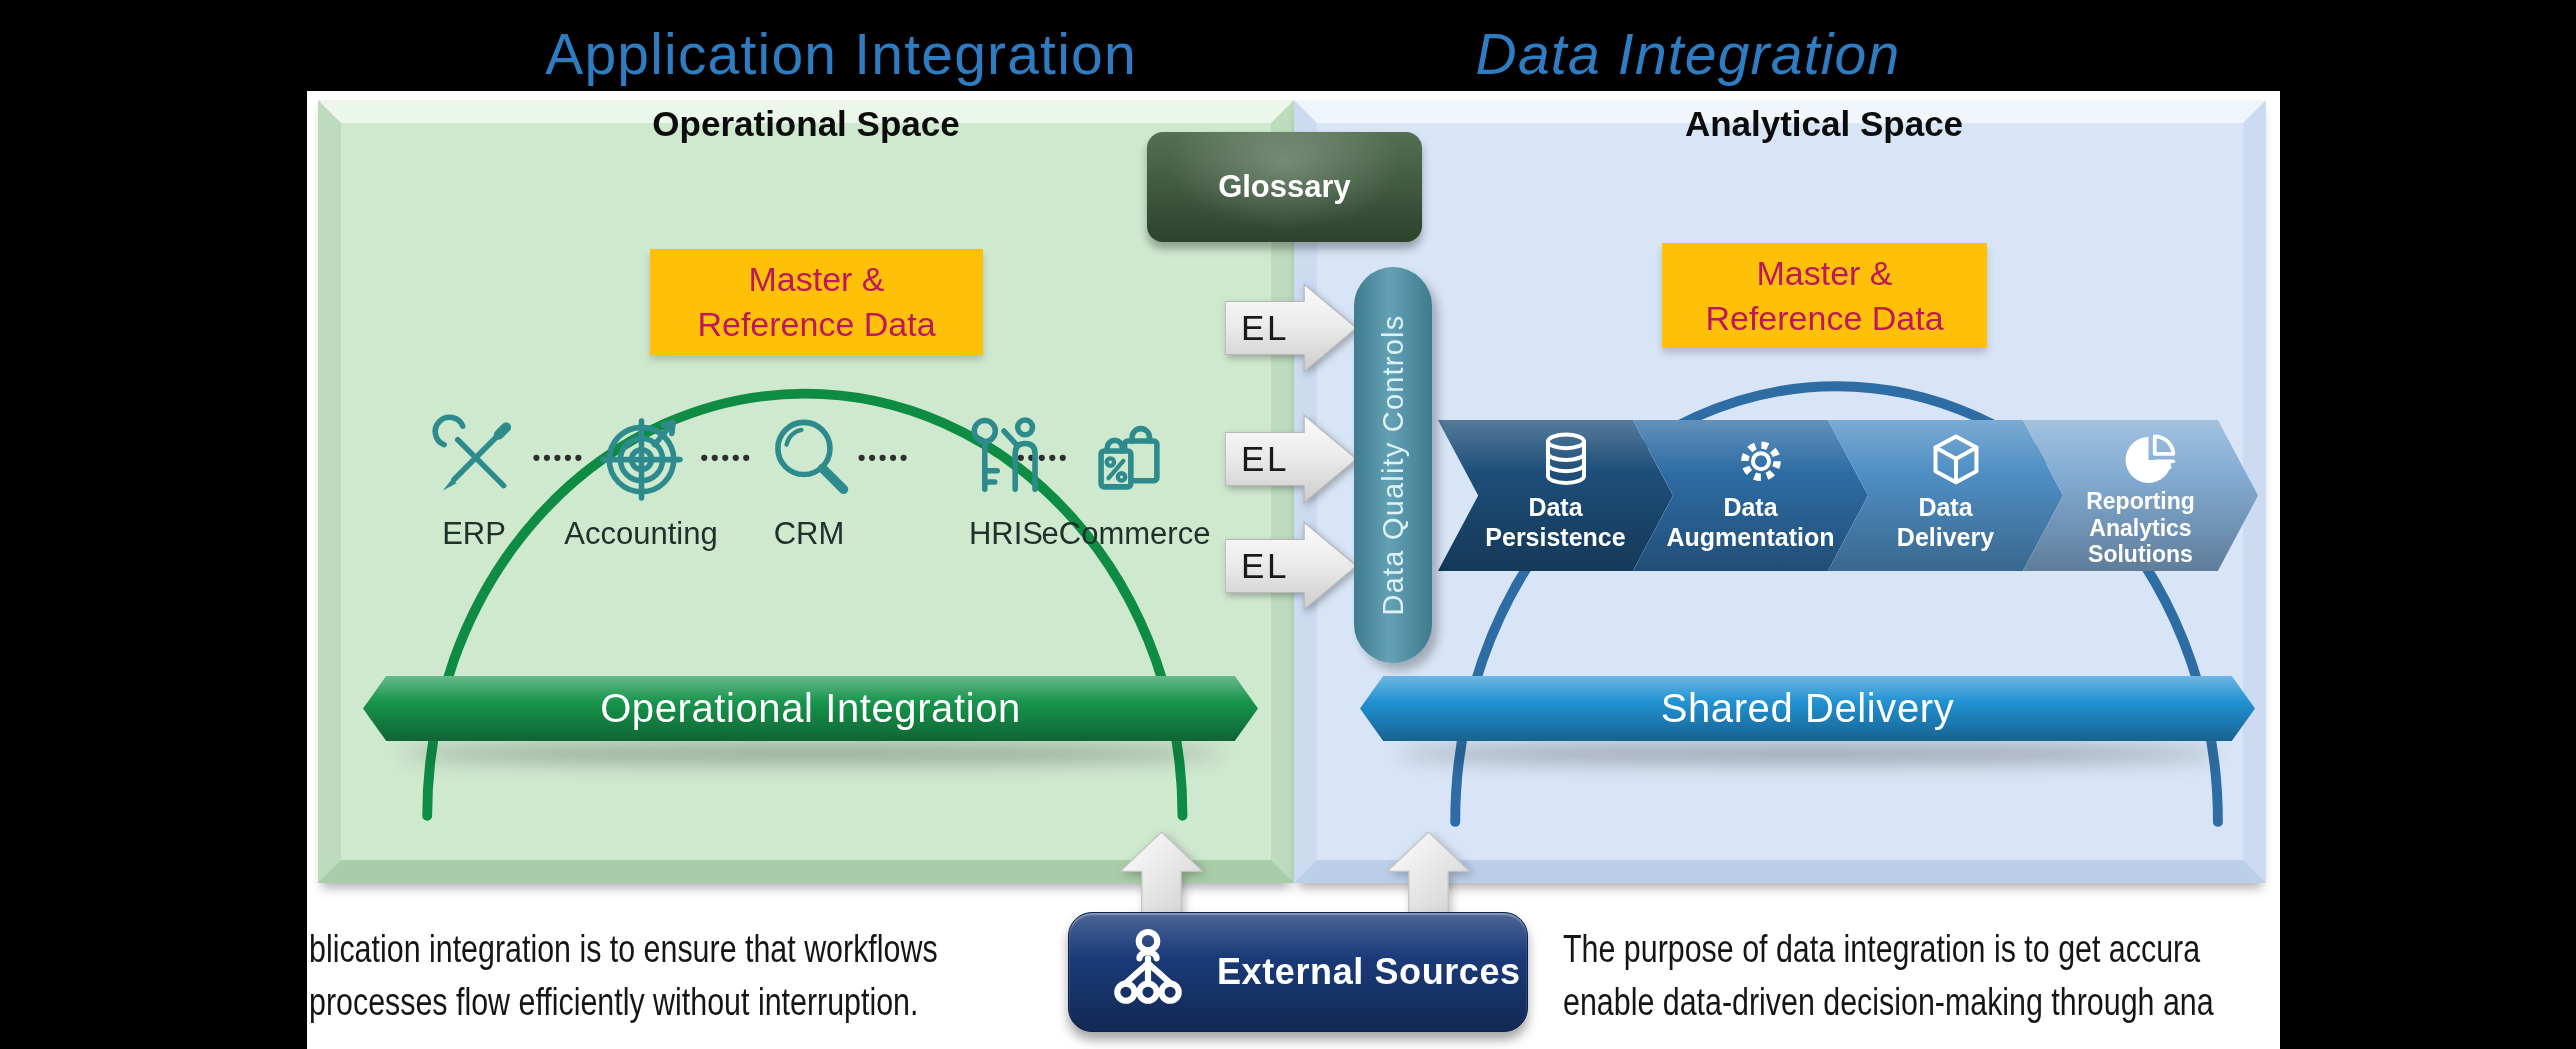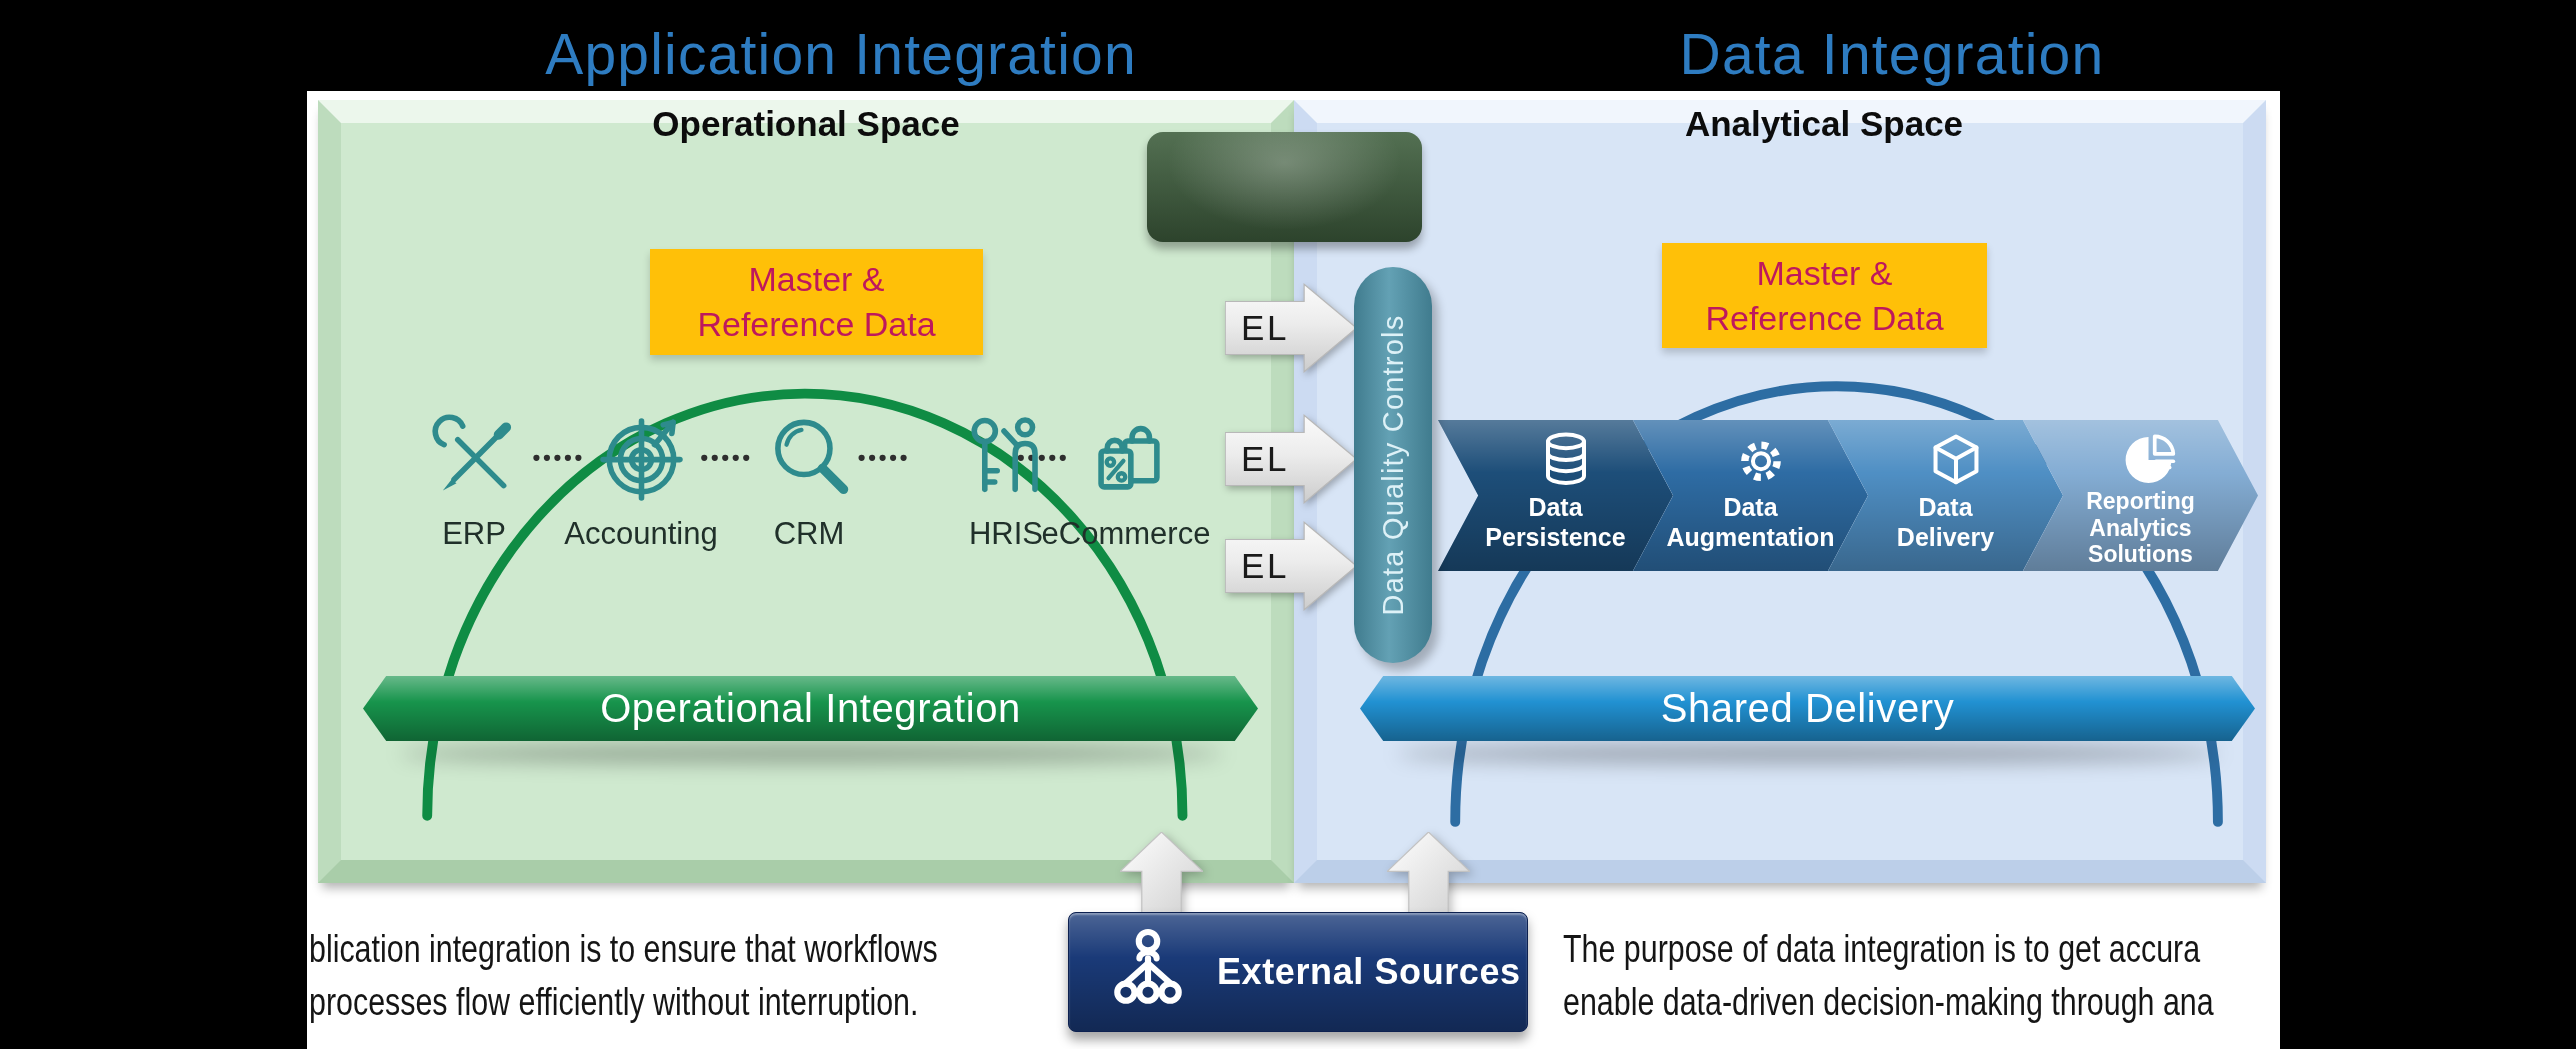--- a/index.html
+++ b/index.html
@@ -80,41 +80,41 @@
   
   .sys{top:410px;width:148px;display:flex;flex-direction:column;align-items:center;z-index:20;}
   .sys .slabel{margin-top:13px;font-size:31px;color:#20302a;font-weight:500;white-space:nowrap;}
   #sys-erp{left:400px;} #sys-accounting{left:567px;} #sys-crm{left:735px;}
   #sys-hris{left:932px;} #sys-ecommerce{left:1052px;}
   .sysicon{stroke:var(--icon_teal);fill:none;stroke-width:9;stroke-linecap:round;stroke-linejoin:round;}
   
   .up-arrow{top:832px;width:83px;height:85px;z-index:22;
      filter:drop-shadow(3.7px 3.7px 5px rgba(0,0,0,.25));}
   #up-left{left:1120px;} #up-right{left:1387px;}
-  #external{left:1068px;top:912px;width:458px;height:118px;border-radius:8px;z-index:30;
+  #external{left:1068px;top:912px;width:458px;height:118px;border-radius:24px;z-index:30;
      background:linear-gradient(180deg, rgba(255,255,255,.22), rgba(255,255,255,0) 38%, rgba(0,0,0,.30)),
                 var(--navy);
      border:1.9px solid #0d2150;display:flex;align-items:center;
      box-shadow:0 7.4px 11px rgba(0,0,0,.35), inset 0 1.9px 1.9px rgba(255,255,255,.35);}
   #external .elabel{font-size:36px;font-weight:bold;color:#fff;margin-left:26px;letter-spacing:0.6px;}
   .whiteicon{stroke:#fff;fill:none;stroke-width:10;stroke-linecap:round;stroke-linejoin:round;}
   
   .para{font-size:38px;color:#151515;line-height:53px;white-space:nowrap;z-index:20;
      transform:scaleX(.8);transform-origin:left top;}
   #para-left{left:309px;top:923px;}
   #para-right{left:1563px;top:923px;}
   .para div{display:block;}
   
   .bar{background:#000;z-index:50;}
   #bar-left{left:0;top:0;width:307px;height:1049px;}
   #bar-right{left:2280px;top:0;width:296px;height:1049px;}
   #bar-top{left:0;top:0;width:2576px;height:91px;}
   .main-title{top:21px;transform:translateX(-50%);font-size:57px;color:var(--title_blue);
      letter-spacing:1.2px;white-space:nowrap;z-index:60;font-weight:500;}
-  #title-app{left:841px;} #title-data{left:1892px;}
+  #title-app{left:841px;} #title-data{left:1688px;font-style:italic;}
 </style>
 </head>
 <body>
 
 <div id="slide" class="abs"></div>
 
 <div id="panel-operational" class="abs panel"></div>
 <div id="panel-analytical" class="abs panel"></div>
 
 <div class="abs space-header" style="left:806px">Operational Space</div>
@@ -150,20 +150,21 @@
 <div id="gold-left" class="abs gold-box">
   <span>Master &amp;</span>
   <span>Reference Data</span>
 </div>
 <div id="gold-right" class="abs gold-box">
   <span>Master &amp;</span>
   <span>Reference Data</span>
 </div>
 
 <div id="glossary" class="abs">
+  <span>Glossary</span>
 </div>
 
 <div id="sys-erp" class="abs sys">
   <svg width="93" height="93" viewBox="0 0 150 150" class="sysicon">
     <path d="M56 26 A23 23 0 1 0 26 56"></path>
     <line x1="48" y1="48" x2="122" y2="122"></line>
     <line x1="118" y1="36" x2="42" y2="112"></line>
     <path d="M38 112 L24 130 L46 118 Z" fill="var(--icon_teal)" stroke="none"></path>
     <line x1="126" y1="28" x2="114" y2="40" stroke-width="16"></line>
   </svg>

